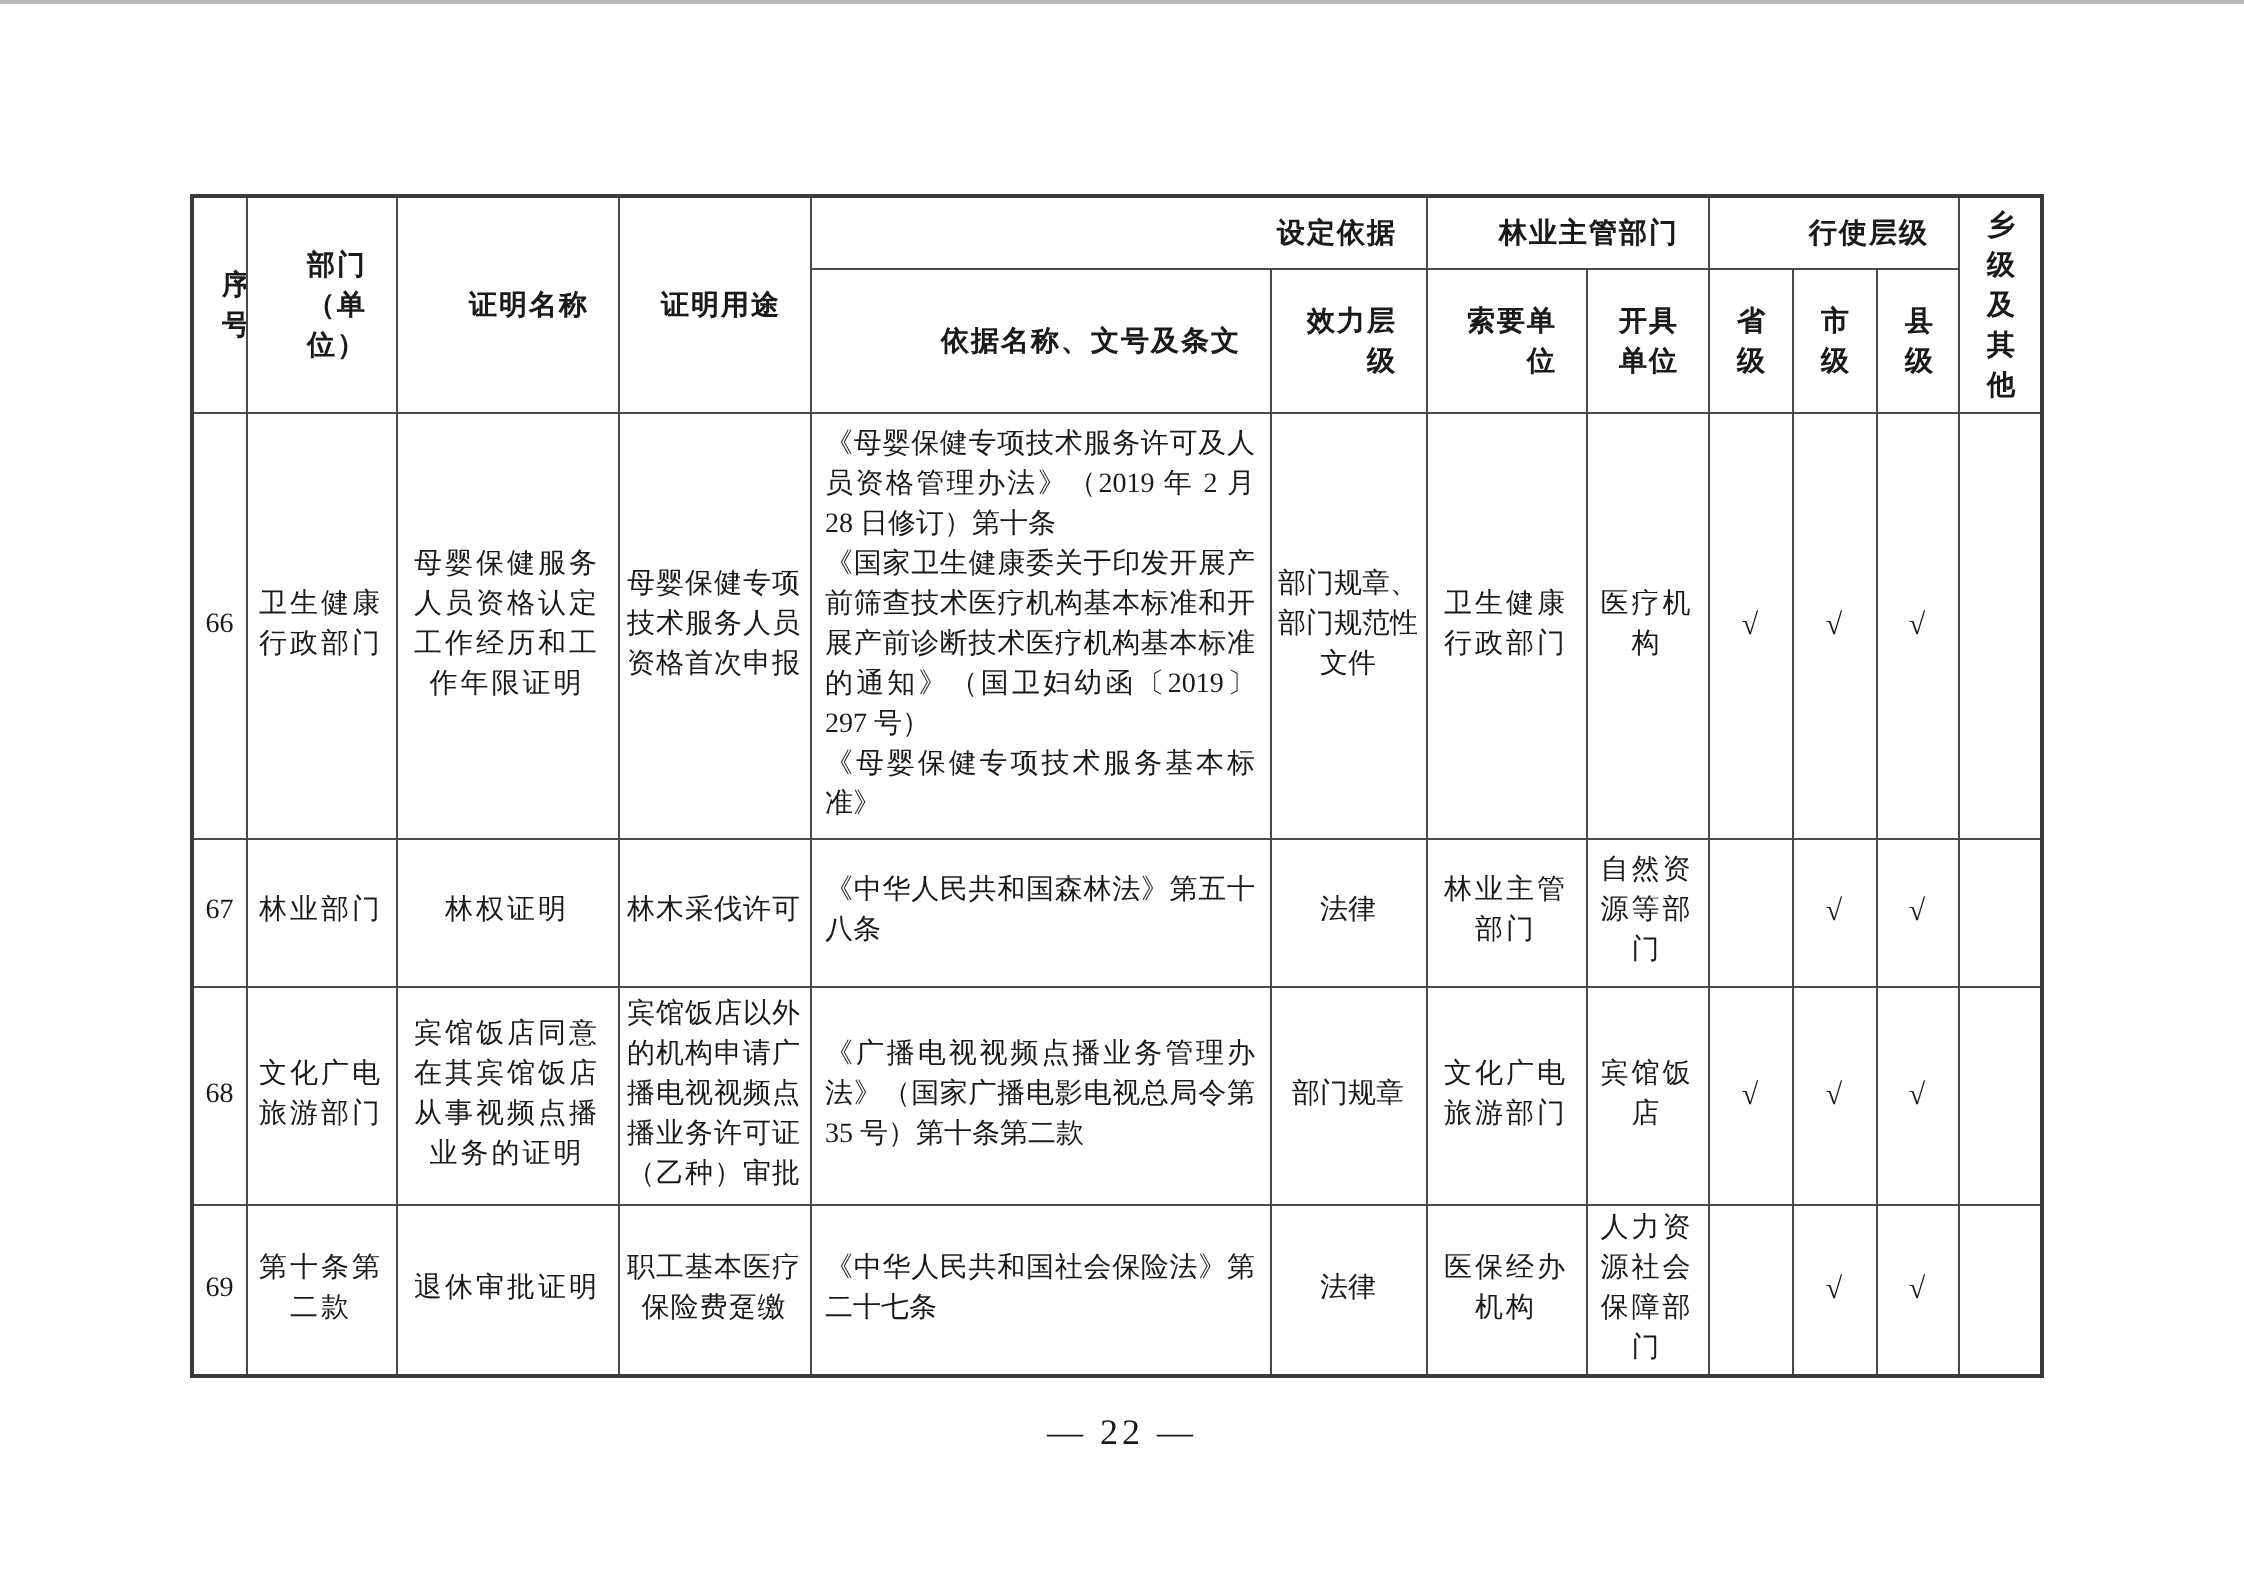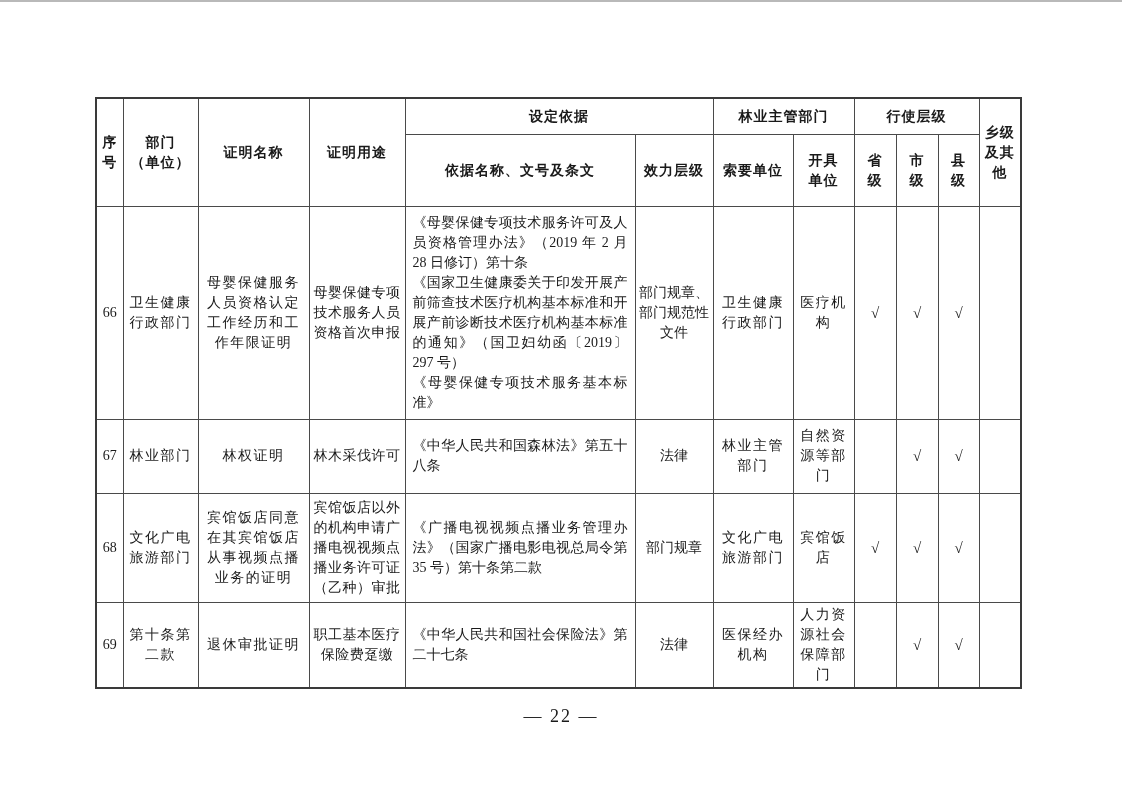--- a/index.html
+++ b/index.html
@@ -31,21 +31,22 @@
     font-size: 14px;
     line-height: 20px;
     text-align: center;
     overflow: hidden;
   }
   .cert-table th {
     font-family: "Liberation Sans", sans-serif;
     font-weight: bold;
     white-space: pre-line;
     letter-spacing: 1px;
-    padding: 2px 0;
+    padding: 2px 14px;
+    text-align: right;
   }
   
   thead tr.hrow-a { height: 36px; }
   thead tr.hrow-b { height: 72px; margin-top: 33px; }
   
   tbody tr.r66 { height: 213px; }
   tbody tr.r67 { height: 74px; }
   tbody tr.r68 { height: 109px; }
   tbody tr.r69 { height: 82px; }
 

